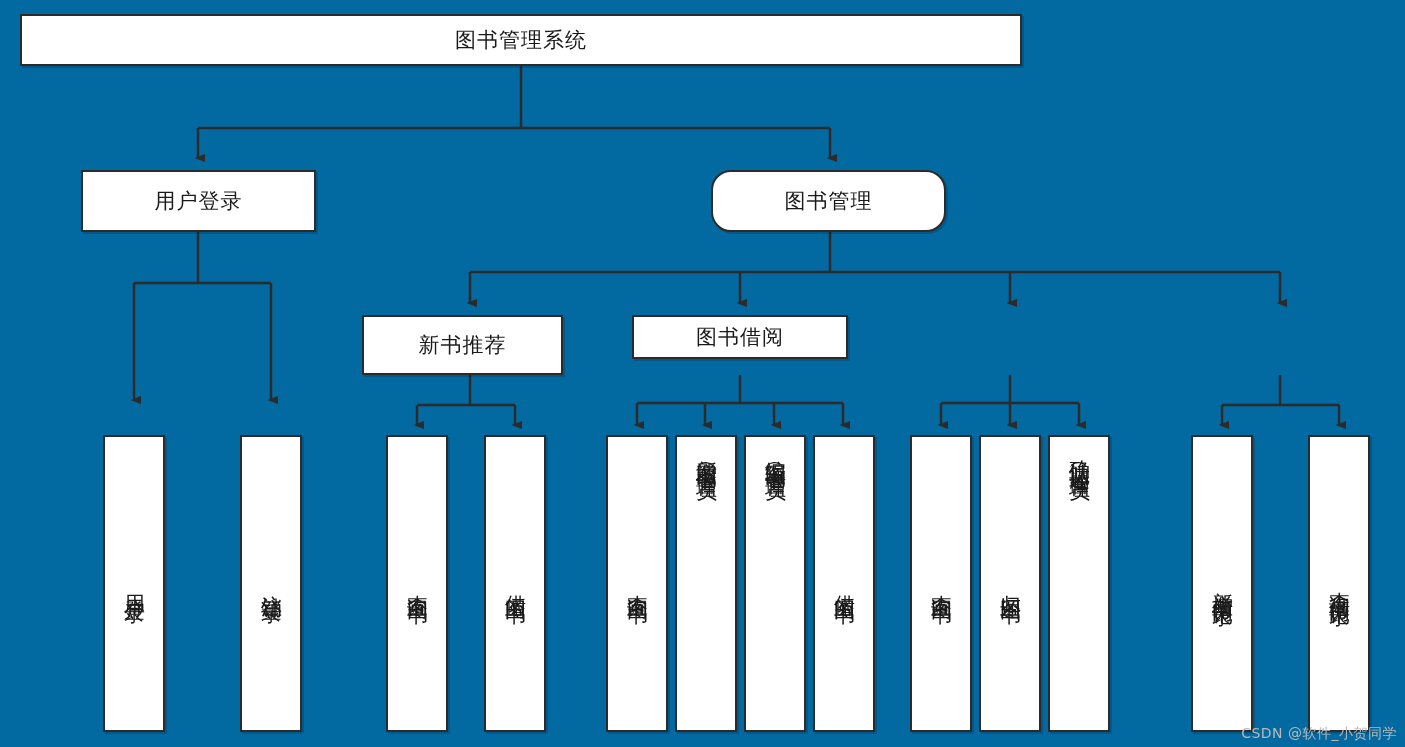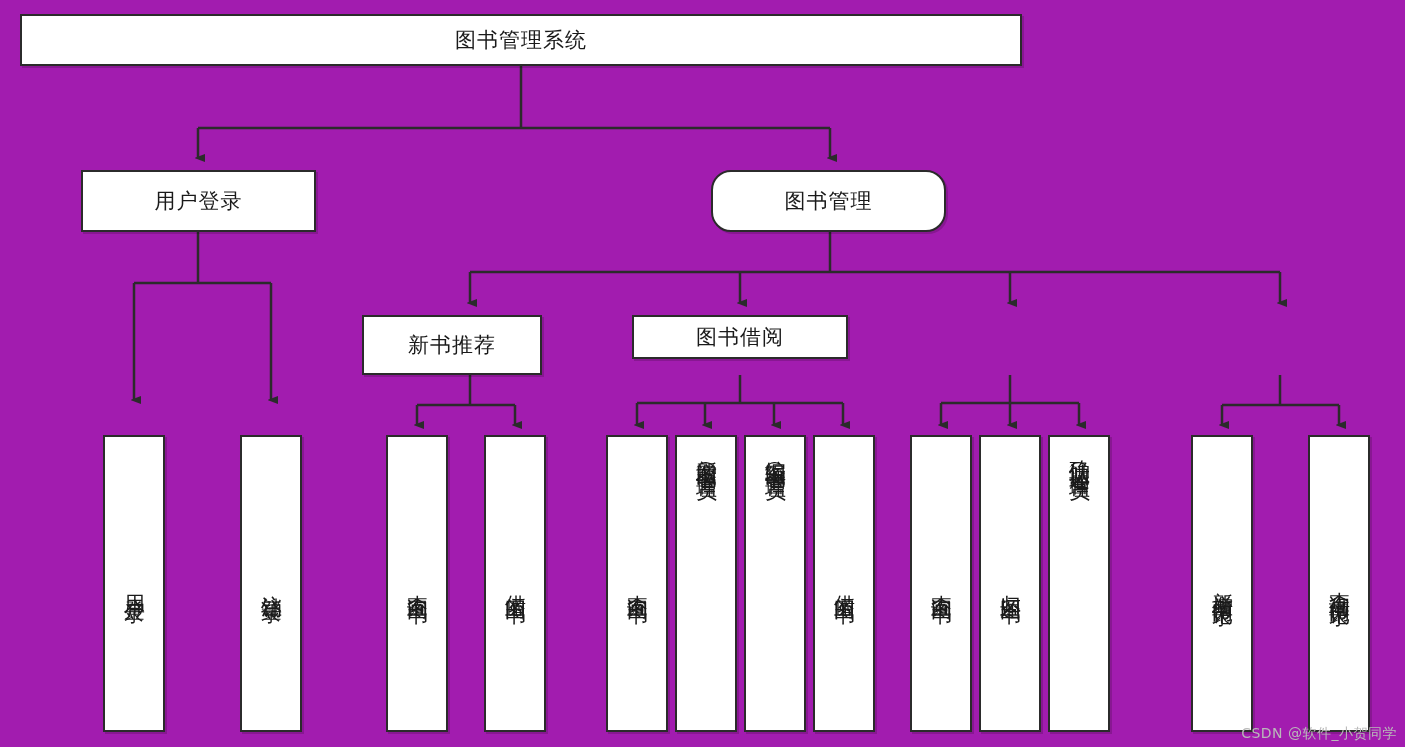--- a/index.html
+++ b/index.html
@@ -4,21 +4,21 @@
 <style>
   html, body {
     margin: 0;
     padding: 0;
     background: #ffffff;
   }
   #canvas {
     position: relative;
     width: 1405px;
     height: 747px;
-    background: #a21caf;
+    background: #0369a1;
     font-family: "DejaVu Sans", "Liberation Sans", sans-serif;
     overflow: hidden;
   }
   svg.edges {
     position: absolute;
     left: 0;
     top: 0;
     width: 1405px;
     height: 747px;
     pointer-events: none;
@@ -126,21 +126,21 @@
     <span class="label">图书管理系统</span>
   </div>
 
   <div class="node" style="left:81px; top:170px; width:235px; height:62px;">
     <span class="label">用户登录</span>
   </div>
   <div class="node" style="left:711px; top:170px; width:235px; height:62px;border-radius:20px;">
     <span class="label">图书管理</span>
   </div>
 
-  <div class="node" style="left:362px; top:315px; width:180px; height:60px;">
+  <div class="node" style="left:362px; top:315px; width:201px; height:60px;">
     <span class="label">新书推荐</span>
   </div>
   <div class="node" style="left:632px; top:315px; width:216px; height:44px;">
     <span class="label">图书借阅</span>
   </div>
 
   <div class="node vertical centerwrap" style="left:103px; top:435px; width:62px; height:297px;">
     <span class="label">用户登录</span>
   </div>
   <div class="node vertical centerwrap" style="left:240px; top:435px; width:62px; height:297px;">

